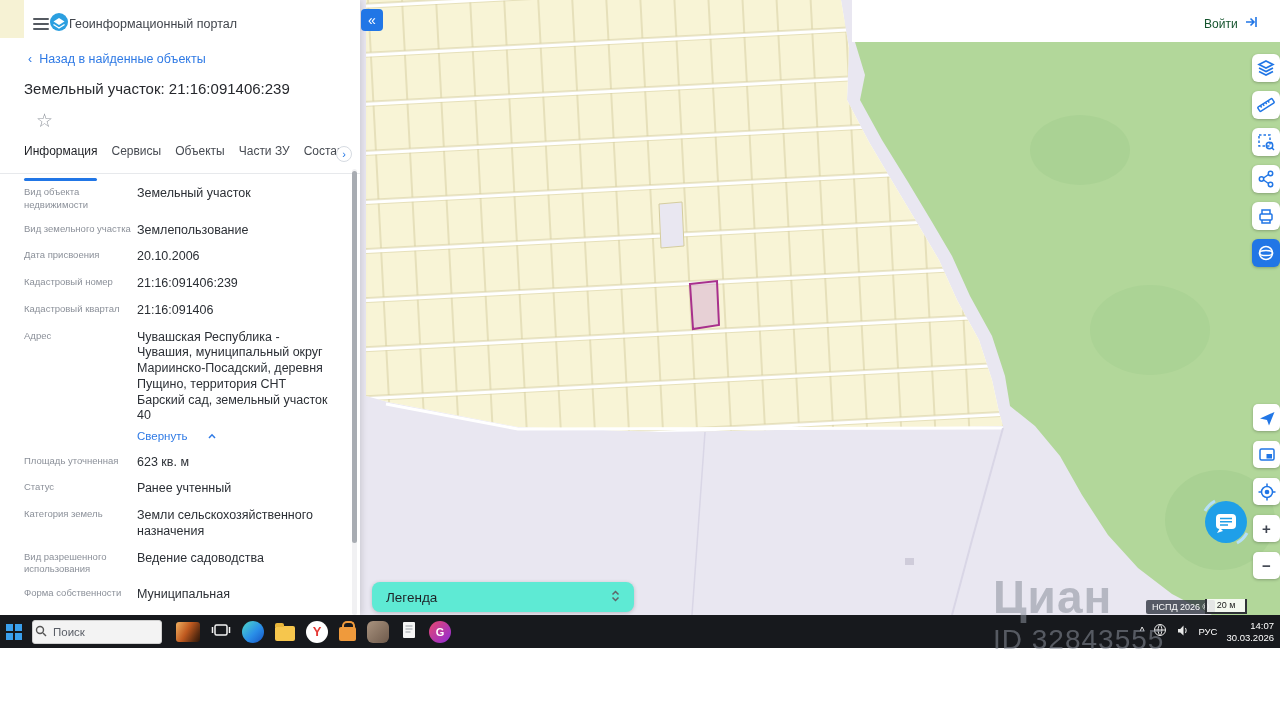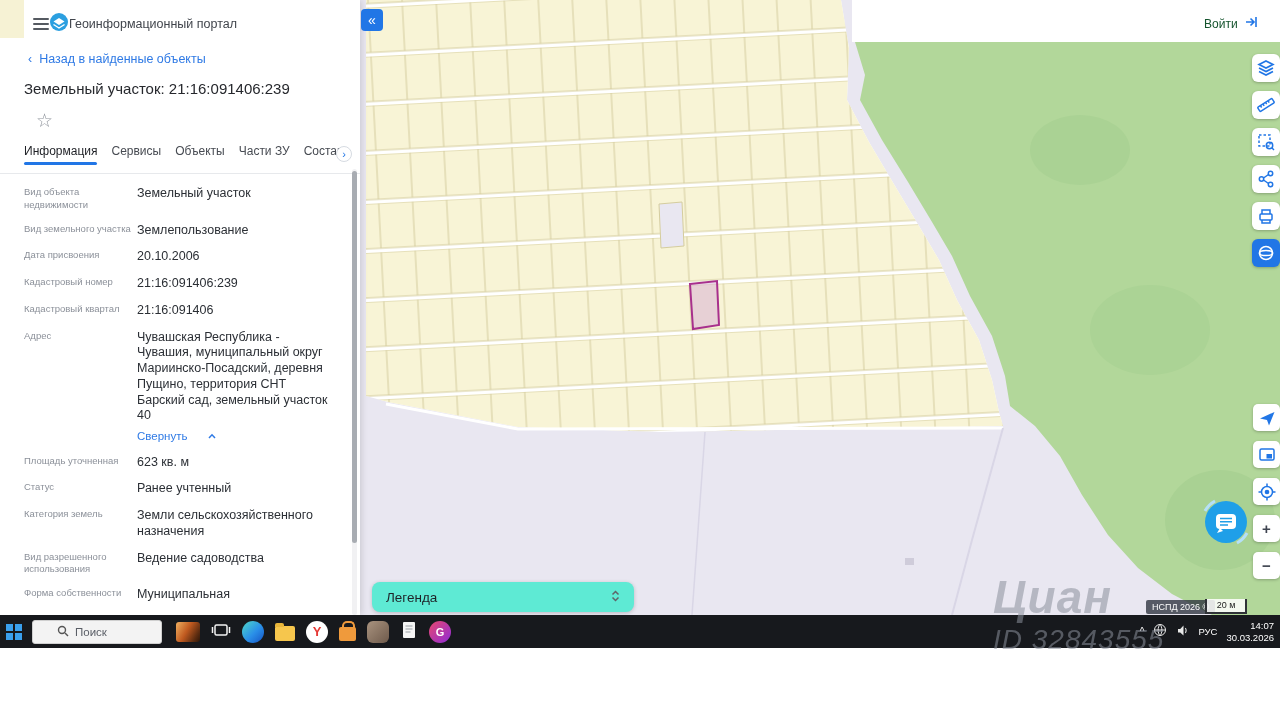--- a/index.html
+++ b/index.html
@@ -28,57 +28,57 @@
   .legend { left:372px; top:582px; width:262px; height:30px; background:#5eead4; border-radius:8px;
     box-shadow:0 1px 4px rgba(0,0,0,.2); display:flex; align-items:center; justify-content:space-between;
     padding:0 12px 0 14px; font-size:13.5px; color:#1f2328; }
 
   .attr { left:1146px; top:600px; background:rgba(45,50,62,.78); color:#fff; font-size:9px;
     padding:2px 6px; border-radius:2px; }
   .scale { left:1205px; top:599px; width:42px; height:15px; border-left:2px solid #2f3237; border-right:2px solid #2f3237;
     border-bottom:2px solid #2f3237; background:rgba(255,255,255,.85); font-size:9px; color:#222;
     text-align:center; line-height:12px; }
 
-  .watermark { left:993px; top:570px; z-index:40; color:rgba(138,143,155,.55); pointer-events:none;font-style:italic; }
+  .watermark { left:993px; top:570px; z-index:40; color:rgba(138,143,155,.55); pointer-events:none; }
   .w1 { font-size:46px; letter-spacing:1px; font-weight:bold; }
   .w2 { font-size:28px; margin-top:0; letter-spacing:1px; }
 
   
   .panel { position:absolute; left:0; top:0; width:360px; height:615px; background:#fff; z-index:10;
     box-shadow:2px 0 6px rgba(0,0,0,.12); }
   .peek { position:absolute; left:0; top:0; width:24px; height:38px; background:#f6f2d4; z-index:11; }
   .p-head { display:flex; align-items:center; padding:12px 16px 0 33px; position:relative; z-index:12; }
   .burger { width:16px; display:flex; flex-direction:column; gap:3px; cursor:pointer; }
   .burger i { display:block; height:2px; background:#555a61; border-radius:1px; }
   .app-title { font-size:12.5px; color:#41454c; }
   .back { margin:16px 0 0 28px; color:#2f7ae5; font-size:12.5px; display:flex; gap:7px; align-items:center; cursor:pointer; }
   .p-title { margin:14px 24px 0; font-size:15px; color:#26282d; font-weight:500; }
   .star { margin:12px 0 0 36px; font-size:19px; color:#8f949c; cursor:pointer; width:24px; }
   .tabs { display:flex; gap:14px; padding-left:24px; margin-top:12px; border-bottom:1px solid #e7e9ec;
     height:30px; align-items:flex-start; position:relative; }
-  .tab { font-size:12px; color:#474b52; padding-bottom:6px; position:relative; cursor:pointer; white-space:nowrap; }
+  .tab { font-size:12px; color:#474b52; padding-bottom:22px; position:relative; cursor:pointer; white-space:nowrap; }
   .tab.active { color:#1f2126; }
   .tab.active::after { content:""; position:absolute; left:0; right:0; bottom:-1px; height:3px; background:#2176e6; border-radius:2px; }
   .tabs-more { position:absolute; right:8px; top:2px; width:16px; height:16px; border:1px solid #d6dbe2; border-radius:8px;
     color:#2176e6; font-size:11px; display:flex; align-items:center; justify-content:center; cursor:pointer; background:#fff; }
   .content { position:absolute; top:169px; left:0; right:12px; bottom:0; overflow:hidden; padding:17px 12px 0 24px; }
   .row { display:flex; margin-bottom:11px; }
   .flabel { flex:0 0 113px; padding-right:6px; font-size:9.5px; color:#8b9099; line-height:1.35; }
   .fvalue { flex:1; font-size:12.5px; color:#2b2f35; line-height:1.26; }
   .collapse-link { margin-top:5px; color:#2f7ae5; font-size:11.5px; display:flex; align-items:center; gap:20px; cursor:pointer; }
   .sb { position:absolute; right:3px; top:169px; width:5px; bottom:0; background:#f1f1f3; border-radius:3px; }
   .sb-thumb { position:absolute; top:2px; left:0; width:5px; height:372px; background:#a8acb2; border-radius:3px; cursor:grab; }
 
   
   .taskbar { position:absolute; left:0; top:615px; width:1280px; height:33px; background:#17191d; z-index:30;
     display:flex; align-items:center; padding:0 6px; gap:10px; }
   .win { width:16px; height:16px; display:grid; grid-template-columns:7px 7px; grid-template-rows:7px 7px; gap:2px; cursor:pointer; }
   .win i { background:#3aa0ee; }
   .tsearch { width:130px; height:24px; background:#f3f3f3; border:1px solid #cfcfcf; border-radius:3px;
-    display:flex; align-items:center; gap:6px; padding:0 24px; font-size:11.5px; color:#5a5e66; cursor:text; }
+    display:flex; align-items:center; gap:6px; padding:0 2px; font-size:11.5px; color:#5a5e66; cursor:text; }
   .apps { display:flex; gap:11px; align-items:center; margin-left:4px; }
   .apps > div { cursor:pointer; }
   .art { width:24px; height:20px; border-radius:3px; background:linear-gradient(120deg,#f0b060,#c05a20 45%,#5c2c10 80%,#2c1608); }
   .edge { width:22px; height:22px; border-radius:50%; background:linear-gradient(135deg,#4fd8c8,#2a8fe8 55%,#1553c4); }
   .folder { width:20px; height:15px; background:#f6c64d; border-radius:2px; position:relative; margin-top:3px; }
   .folder::before { content:""; position:absolute; top:-3px; left:0; width:9px; height:4px; background:#e8b53a; border-radius:2px 2px 0 0; }
   .ya { width:22px; height:22px; border-radius:50%; background:#fff; color:#e53935; font-weight:bold; font-size:13px;
     display:flex; align-items:center; justify-content:center; }
   .bag { width:17px; height:14px; background:#ef9a3c; border-radius:2px; position:relative; margin-top:5px; }
   .bag::before { content:""; position:absolute; top:-6px; left:3px; width:9px; height:8px; border:2px solid #ef9a3c;

